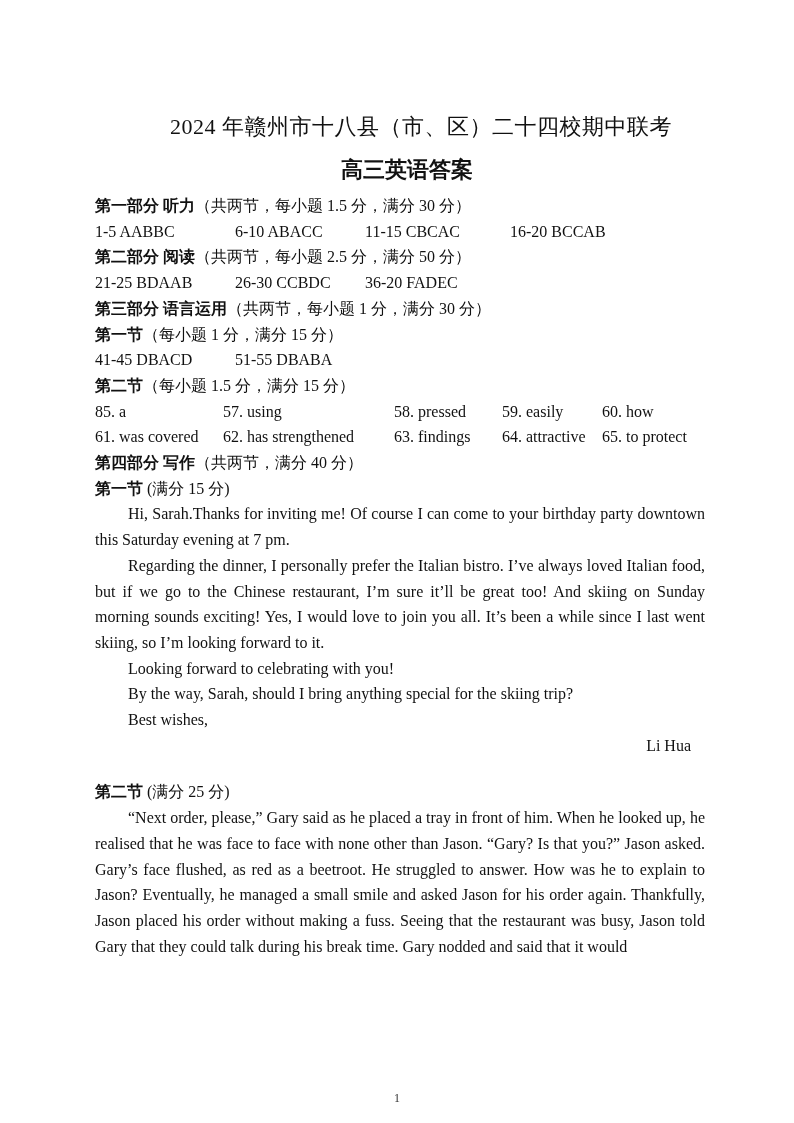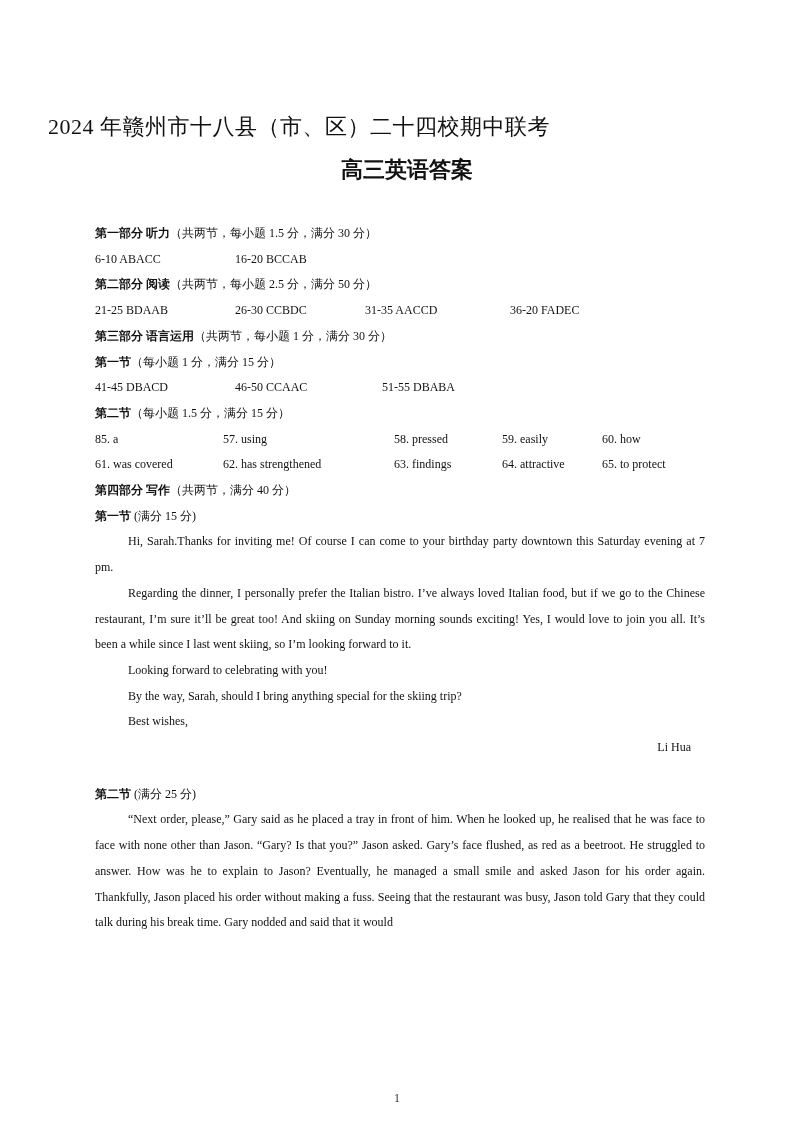--- a/index.html
+++ b/index.html
@@ -15,39 +15,39 @@
   }
   .page {
     position: relative;
     width: 794px;
     height: 1123px;
     background: #ffffff;
     overflow: hidden;
   }
   .doc-title {
     margin-top: 112px;
-    text-align: left;
+    text-align: center;
     font-size: 22px;
     line-height: 30px;
     font-weight: 400;
     letter-spacing: 0.5px;
     margin-left: 48px;
   }
   .doc-subtitle {
     margin-top: 13px;
     text-align: center;
     font-size: 22px;
     line-height: 30px;
     font-weight: 700;
     padding-left: 20px;
   }
   .content {
-    margin: 36px 89px 0 95px;
+    margin: 8px 89px 0 95px;
     width: 610px;
-    font-size: 12px;
+    font-size: 16px;
     line-height: 25.7px;
   }
   .line { white-space: nowrap; }
   .hb { font-weight: 700; }
   .ans-grid { display: grid; }
   .g4 { grid-template-columns: 140px 130px 145px 1fr; }
   .g3 { grid-template-columns: 140px 147px 1fr; }
   .g5 { grid-template-columns: 128px 171px 108px 100px 1fr; }
   .ans-grid span { white-space: nowrap; overflow: visible; }
   .para {
@@ -77,38 +77,38 @@
 
 <div class="page">
 
   <div class="doc-title">2024 年赣州市十八县（市、区）二十四校期中联考</div>
   <div class="doc-subtitle">高三英语答案</div>
 
   <div class="content">
 
     <div class="line"><span class="hb">第一部分 听力</span><span>（共两节，每小题 1.5 分，满分 30 分）</span></div>
     <div class="ans-grid g4">
+      <span>1-5 AABBC</span>
       <span>6-10 ABACC</span>
+      <span>11-15 CBCAC</span>
       <span>16-20 BCCAB</span>
     </div>
 
     <div class="line"><span class="hb">第二部分 阅读</span><span>（共两节，每小题 2.5 分，满分 50 分）</span></div>
     <div class="ans-grid g4">
       <span>21-25 BDAAB</span>
       <span>26-30 CCBDC</span>
-      <span>31-35 AACCD</span>
       <span>36-20 FADEC</span>
     </div>
 
     <div class="line"><span class="hb">第三部分 语言运用</span><span>（共两节，每小题 1 分，满分 30 分）</span></div>
 
     <div class="line"><span class="hb">第一节</span><span>（每小题 1 分，满分 15 分）</span></div>
     <div class="ans-grid g3">
       <span>41-45 DBACD</span>
-      <span>46-50 CCAAC</span>
       <span>51-55 DBABA</span>
     </div>
 
     <div class="line"><span class="hb">第二节</span><span>（每小题 1.5 分，满分 15 分）</span></div>
     <div class="ans-grid g5">
       <span>85.  a</span>
       <span>57. using</span>
       <span>58. pressed</span>
       <span>59. easily</span>
       <span>60. how</span>

